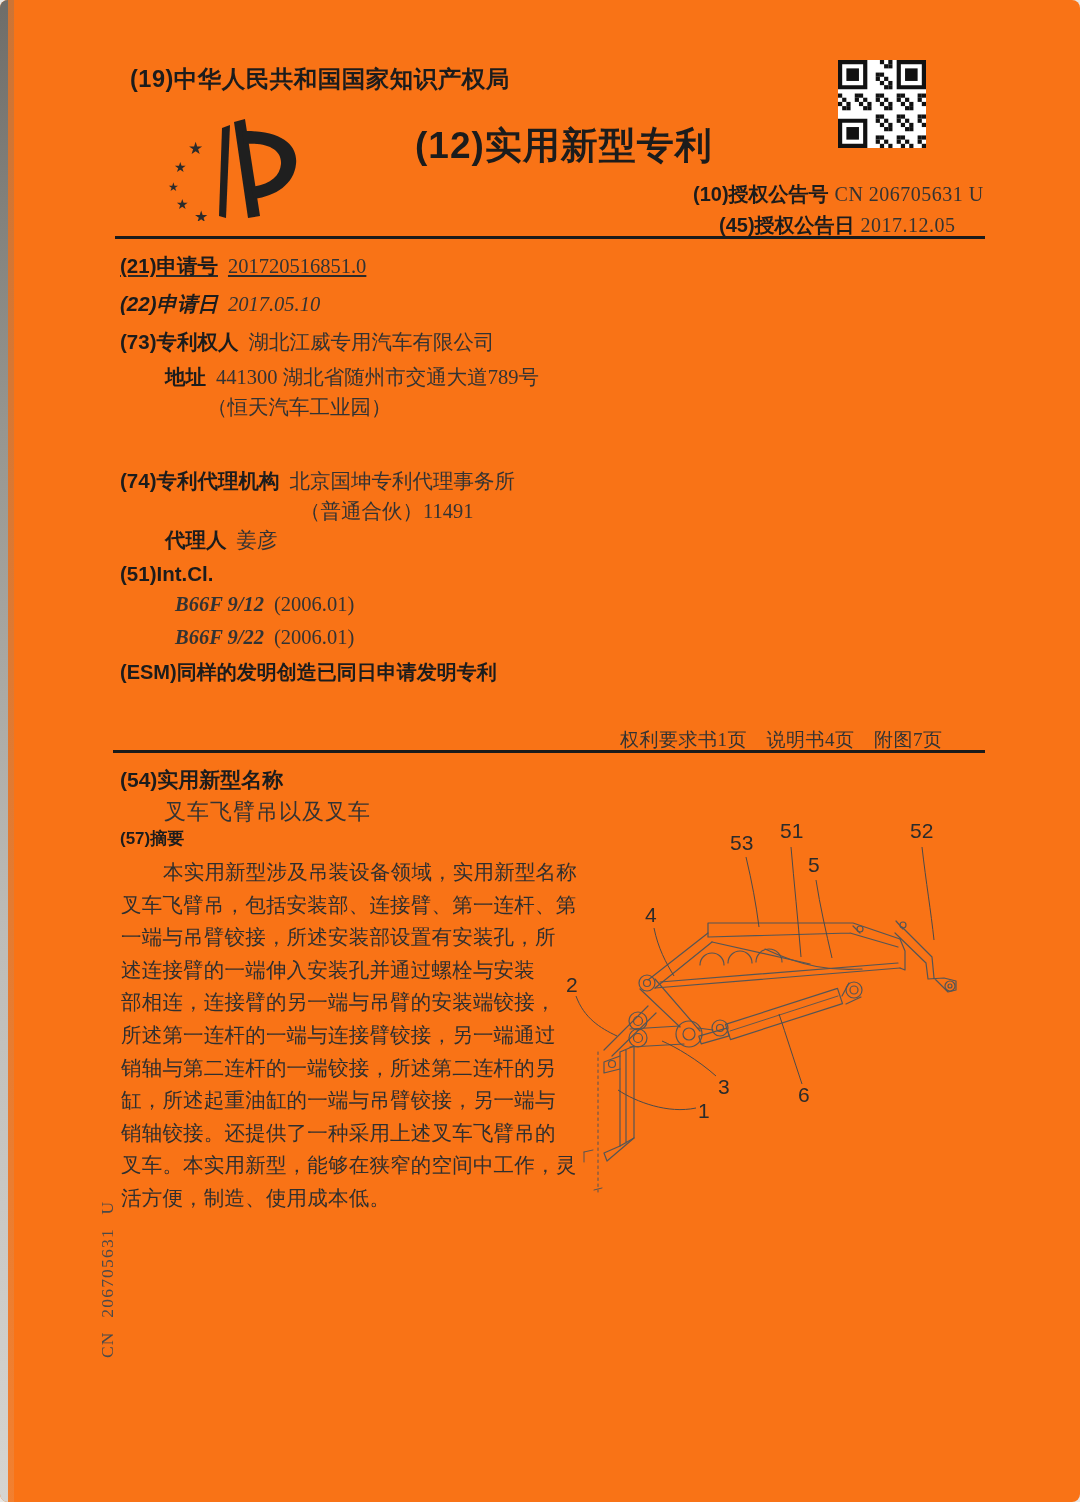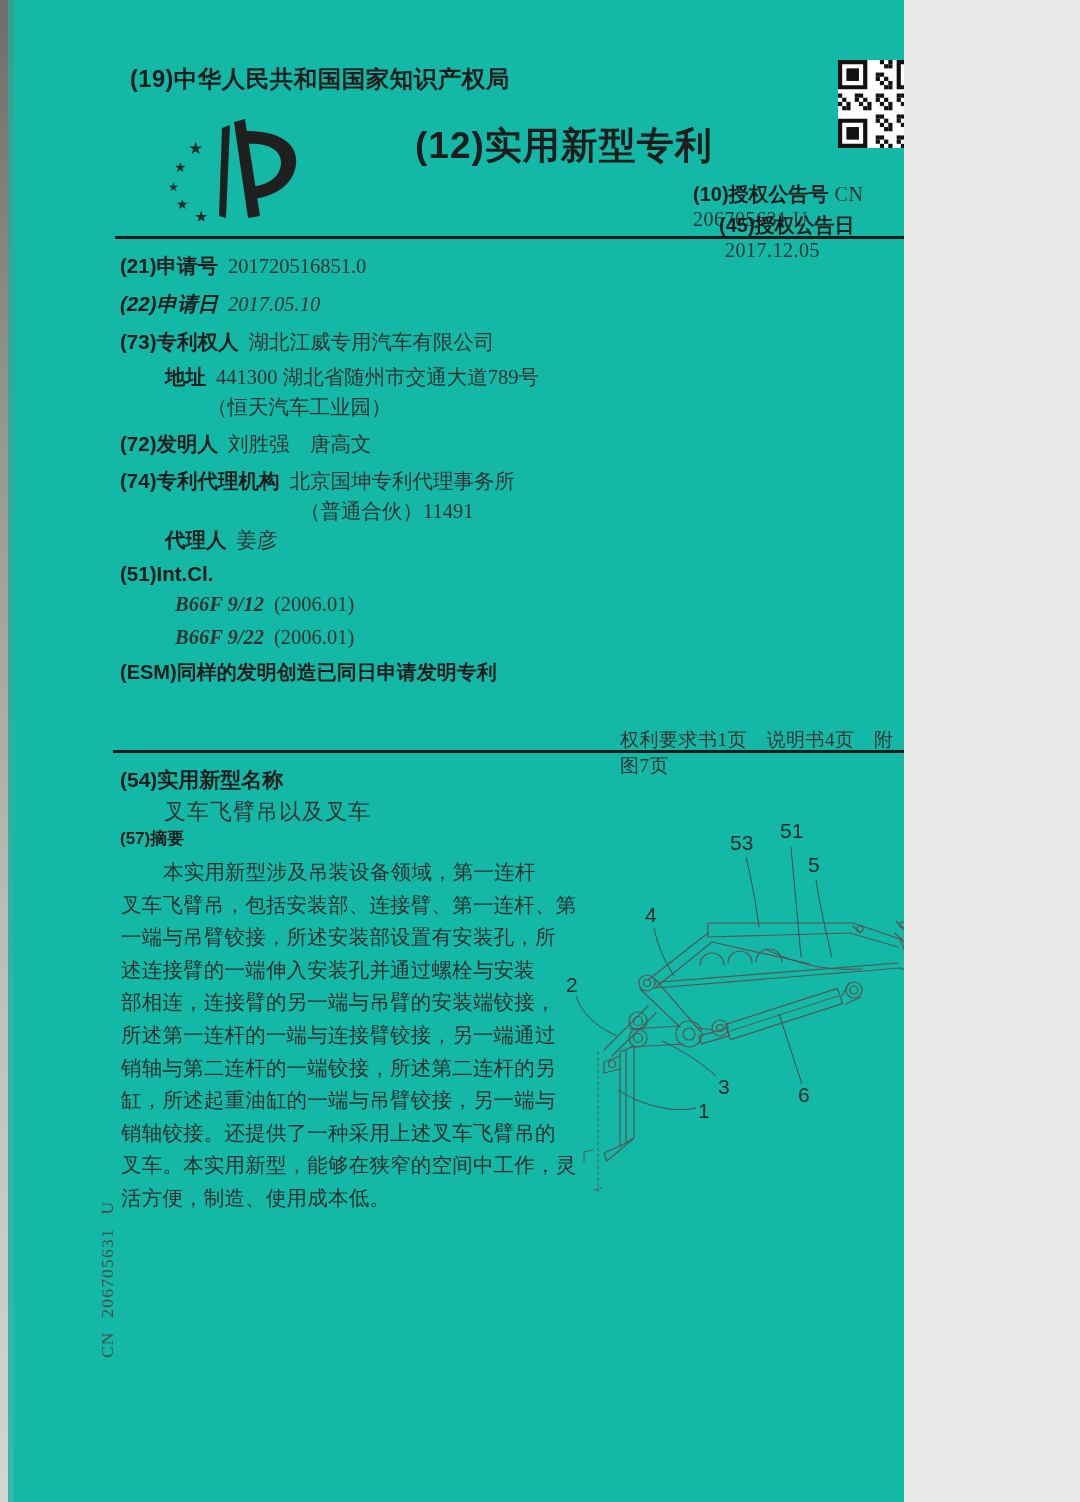--- a/index.html
+++ b/index.html
@@ -1,17 +1,17 @@
 <!DOCTYPE html>
 <html><head>
 <meta charset="utf-8">
 <style>
   html,body{margin:0;padding:0;background:#e8e8e6;}
-  .page{position:relative;width:904px;height:1502px;background:#14b8a6;overflow:hidden;
-        font-family:"Liberation Serif","DejaVu Serif",serif;color:#2a2a2a;}
+  .page{position:relative;width:1080px;height:1502px;background:#f97316;overflow:hidden;
+        font-family:"Liberation Serif","DejaVu Serif",serif;color:#2a2a2a;border-radius:8px;}
   .scan-edge{position:absolute;left:0;top:0;width:8px;height:100%;
     background:linear-gradient(180deg,#6e6d69 0%,#96958f 28%,#bdbcb8 62%,#d6d5d1 100%);}
   .scan-edge2{position:absolute;left:8px;top:0;width:6px;height:100%;
     background:linear-gradient(180deg,rgba(120,118,112,.35),rgba(200,199,195,.15));}
   .abs{position:absolute;}
   .lbl{font-family:"Liberation Sans","DejaVu Sans",sans-serif;font-weight:bold;color:#1c1c1c;}
   .val{font-family:"Liberation Serif","DejaVu Serif",serif;color:#333;}
   .row20{font-size:20.5px;white-space:nowrap;}
   .row20 .val{margin-left:10px;}
   .country{font-size:23.5px;letter-spacing:.5px;}
@@ -149,36 +149,33 @@
 
   <div class="abs pubrow" style="left:693px;top:181px;">
     <span class="lbl">(10)授权公告号</span><span class="val">CN 206705631 U</span>
   </div>
   <div class="abs pubrow" style="left:719px;top:212px;">
     <span class="lbl">(45)授权公告日</span><span class="val">2017.12.05</span>
   </div>
 
   <div class="abs rule" style="left:115px;top:236px;width:870px;"></div>
 
-  <div class="abs row20" style="left:120px;top:252px;">
+  <div class="abs row20" style="left:120px;top:252px;text-decoration:underline;">
     <span class="lbl">(21)申请号</span><span class="val">201720516851.0</span>
   </div>
   <div class="abs row20" style="left:120px;top:290px;font-style:italic;">
     <span class="lbl">(22)申请日</span><span class="val">2017.05.10</span>
   </div>
   <div class="abs row20" style="left:120px;top:328px;">
     <span class="lbl">(73)专利权人</span><span class="val">湖北江威专用汽车有限公司</span>
   </div>
   <div class="abs row20" style="left:165px;top:363px;">
     <span class="lbl">地址</span><span class="val">441300 湖北省随州市交通大道789号</span>
   </div>
   <div class="abs row20 val" style="left:207px;top:393px;">（恒天汽车工业园）</div>
-  <div class="abs row20" style="left:120px;top:430px;">
-    <span class="lbl">(72)发明人</span><span class="val">刘胜强　唐高文</span>
-  </div>
   <div class="abs row20" style="left:120px;top:467px;">
     <span class="lbl">(74)专利代理机构</span><span class="val">北京国坤专利代理事务所</span>
   </div>
   <div class="abs row20 val" style="left:300px;top:497px;">（普通合伙）11491</div>
   <div class="abs row20" style="left:165px;top:526px;">
     <span class="lbl">代理人</span><span class="val">姜彦</span>
   </div>
   <div class="abs row20 lbl" style="left:120px;top:562px;">(51)Int.Cl.</div>
   <div class="abs row20" style="left:165px;top:593px;">
     <span class="val italic">B66F 9/12</span><span class="val">(2006.01)</span>
@@ -189,21 +186,21 @@
   <div class="abs row20 lbl" style="left:120px;top:659px;font-size:20px;">(ESM)同样的发明创造已同日申请发明专利</div>
 
   <div class="abs pages" style="left:620px;top:727px;">权利要求书1页　说明书4页　附图7页</div>
   <div class="abs rule" style="left:113px;top:750px;width:872px;"></div>
 
   <div class="abs lbl" style="left:120px;top:766px;font-size:21px;">(54)实用新型名称</div>
   <div class="abs val" style="left:164px;top:797px;font-size:22px;letter-spacing:1px;">叉车飞臂吊以及叉车</div>
   <div class="abs lbl" style="left:120px;top:827px;font-size:17px;">(57)摘要</div>
 
   <div class="abs" style="left:121px;top:856px;width:440px;">
-    <div class="abstract-line indent">本实用新型涉及吊装设备领域，第一连杆</div>
+    <div class="abstract-line indent">本实用新型涉及吊装设备领域，实用新型名称</div>
     <div class="abstract-line">叉车飞臂吊，包括安装部、连接臂、第一连杆、第</div>
     <div class="abstract-line">一端与吊臂铰接，所述安装部设置有安装孔，所</div>
     <div class="abstract-line">述连接臂的一端伸入安装孔并通过螺栓与安装</div>
     <div class="abstract-line">部相连，连接臂的另一端与吊臂的安装端铰接，</div>
     <div class="abstract-line">所述第一连杆的一端与连接臂铰接，另一端通过</div>
     <div class="abstract-line">销轴与第二连杆的一端铰接，所述第二连杆的另</div>
     <div class="abstract-line">缸，所述起重油缸的一端与吊臂铰接，另一端与</div>
     <div class="abstract-line">销轴铰接。还提供了一种采用上述叉车飞臂吊的</div>
     <div class="abstract-line">叉车。本实用新型，能够在狭窄的空间中工作，灵</div>
     <div class="abstract-line">活方便，制造、使用成本低。</div>

